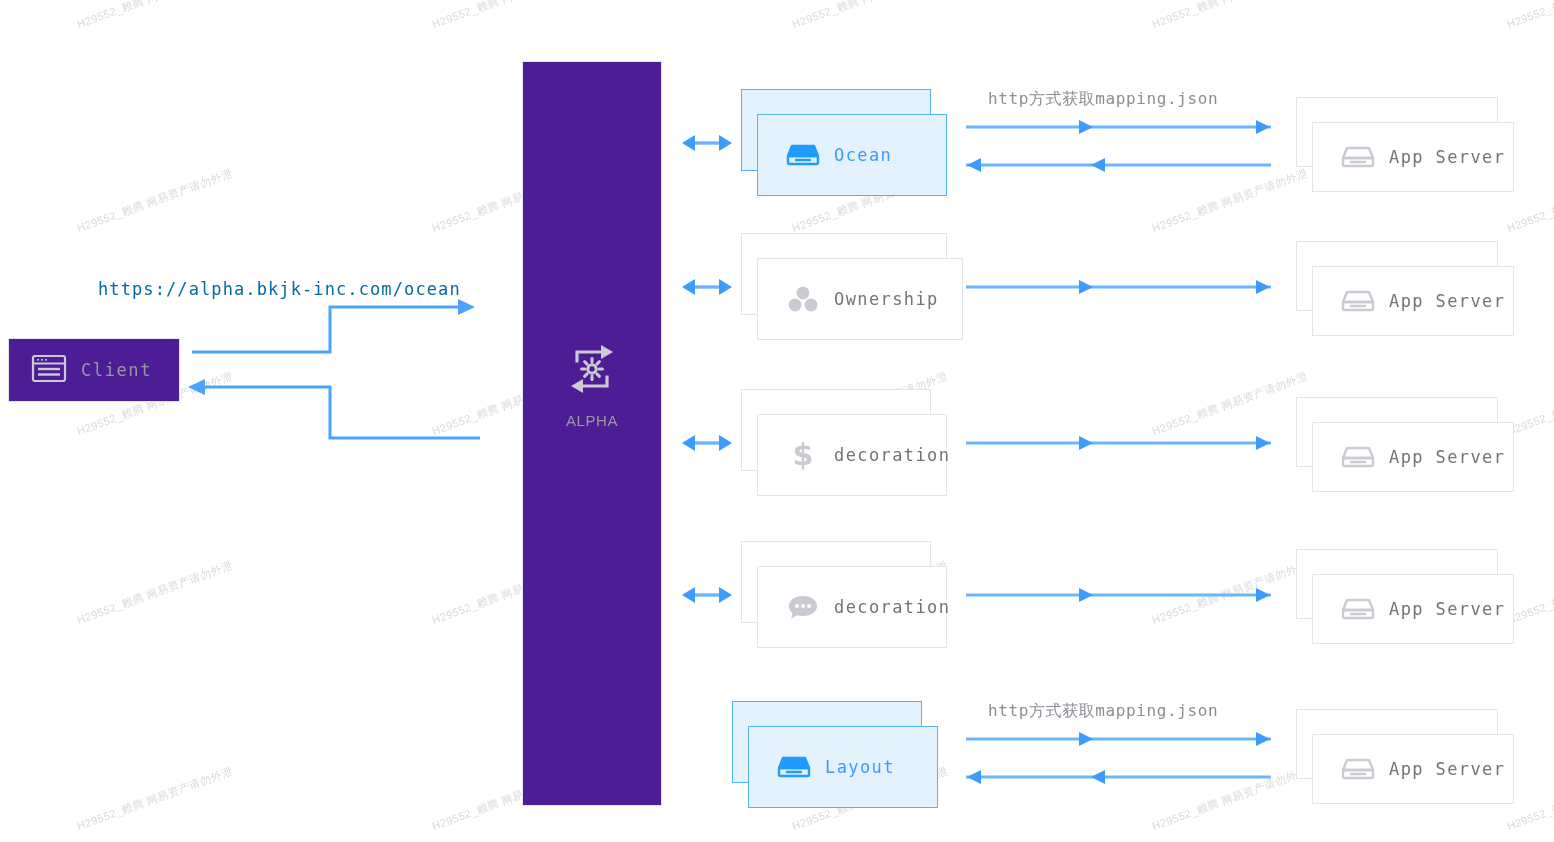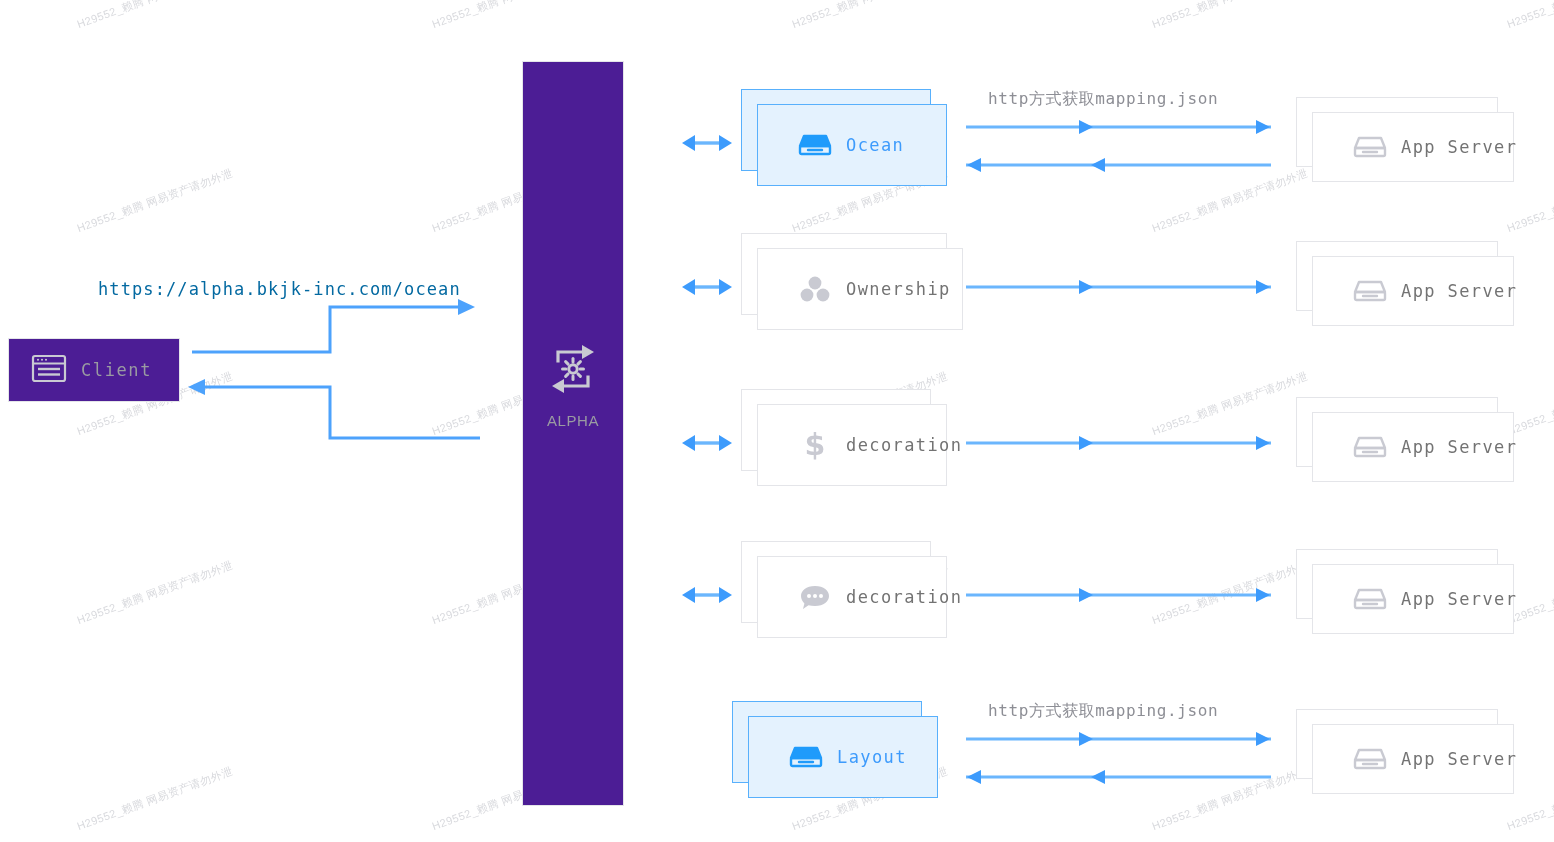--- a/index.html
+++ b/index.html
@@ -29,27 +29,27 @@
   
   .node{position:absolute;}
   .node .back{
     position:absolute;left:-16px;top:-13px;
     width:100%;height:100%;
     border:1.6px solid #e4e5e9;
     background:#ffffff;
     box-sizing:border-box;
   }
   .node .front{
-    position:absolute;left:0;top:2px;
+    position:absolute;left:0;top:12px;
     width:100%;height:100%;
     border:1.6px solid #e4e5e9;
     background:#ffffff;
     box-sizing:border-box;
     display:flex;align-items:center;
-    padding-left:40px;
+    padding-left:28px;
   }
   .node.hl .back{border-color:#58b0fc;background:#e4f2fe;}
   .node.hl .front{border-color:#58b0fc;background:#e4f2fe;}
 
   .node .ico{
     width:34px;height:30px;flex:0 0 34px;
     display:flex;align-items:center;justify-content:center;
     margin-right:14px;
   }
   .node .lbl{
@@ -66,21 +66,21 @@
     border:1.6px solid #e4e5e9;
     background:#4c1d95;
     box-sizing:border-box;
   }
 
   
   #client{left:8px;top:338px;width:172px;height:64px;display:flex;align-items:center;padding-left:22px;}
   #client .lbl{font-size:17px;color:#9a9ba2;letter-spacing:1.6px;margin-left:14px;}
 
   
-  #alpha{left:522px;top:61px;width:102px;height:745px;}
+  #alpha{left:522px;top:61px;width:140px;height:745px;}
   #alpha .inner{
     position:absolute;left:0;right:0;top:282px;
     display:flex;flex-direction:column;align-items:center;
   }
   #alpha .atxt{
     margin-top:14px;
     font-family:"Liberation Sans",sans-serif;
     font-size:15px;color:#9a9ba2;letter-spacing:.6px;
   }
 

